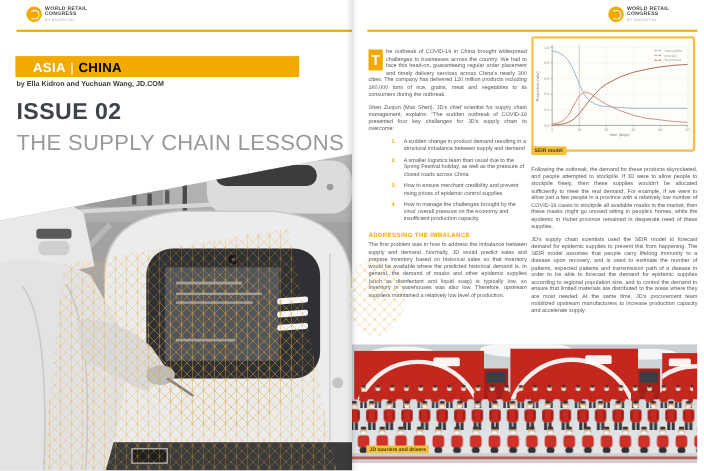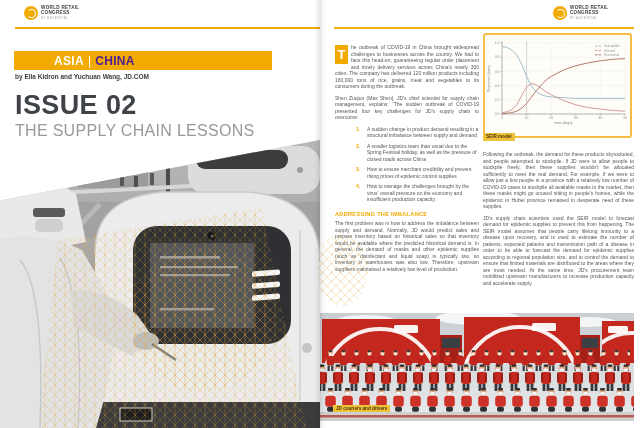--- a/index.html
+++ b/index.html
@@ -22,29 +22,29 @@
   }
   .logo-text { display:flex; flex-direction:column; }
   .logo-line { font-size:4.6px; font-weight:bold; color:#3c3c3c; letter-spacing:.3px; line-height:5px; }
   .logo-tag { font-size:3.2px; color:#a0a4a8; letter-spacing:.4px; margin-top:1px; }
   .rule { position:absolute; height:1.5px; background:#F2A900; }
   .rule-left  { left:15px; top:27px; width:305px; }
   .rule-right { left:334px; top:27px; width:300px; opacity:.9; }
   
   .banner {
     position:absolute; left:14px; top:51px; width:258px; height:19px;
-    background:#F2A900; display:flex; align-items:center; padding-left:40px;
+    background:#F2A900; display:flex; align-items:center; padding-left:16px;
     font-size:12px; font-weight:bold; letter-spacing:.3px;
   }
   .banner .region { color:#ffffff; }
   .banner .divider { color:#ffffff; margin:0 4px; font-weight:normal; }
-  .banner .country { color:#4c1d95; }
+  .banner .country { color:#000000; }
   .byline { position:absolute; left:15px; top:73px; font-size:6.5px; font-weight:bold; color:#3d3d3d; }
-  .issue-title { position:absolute; left:15px; top:90px; font-size:27px; font-weight:bold; color:#3f4347; letter-spacing:.4px; }
-  .headline { position:absolute; left:15px; top:121px; font-size:16px; line-height:19px; color:#97999c; letter-spacing:.3px; }
+  .issue-title { position:absolute; left:15px; top:90px; font-size:21px; font-weight:bold; color:#3f4347; letter-spacing:.4px; }
+  .headline { position:absolute; left:15px; top:121px; font-size:20px; line-height:19px; color:#97999c; letter-spacing:.3px; }
   
   .left-photo {
     position:absolute; left:0; top:140px; width:320px; height:288px;
     clip-path:polygon(0 21%, 100% 0, 100% 100%, 0 100%);
   }
   .right-photo { position:absolute; left:320px; top:313px; width:314px; height:108px; }
   .photo-tag, .chart-tag {
     position:absolute; background:#F0C23C; color:#4a3600;
     font-size:4.6px; font-weight:bold; padding:1px 3px; white-space:nowrap;
   }

